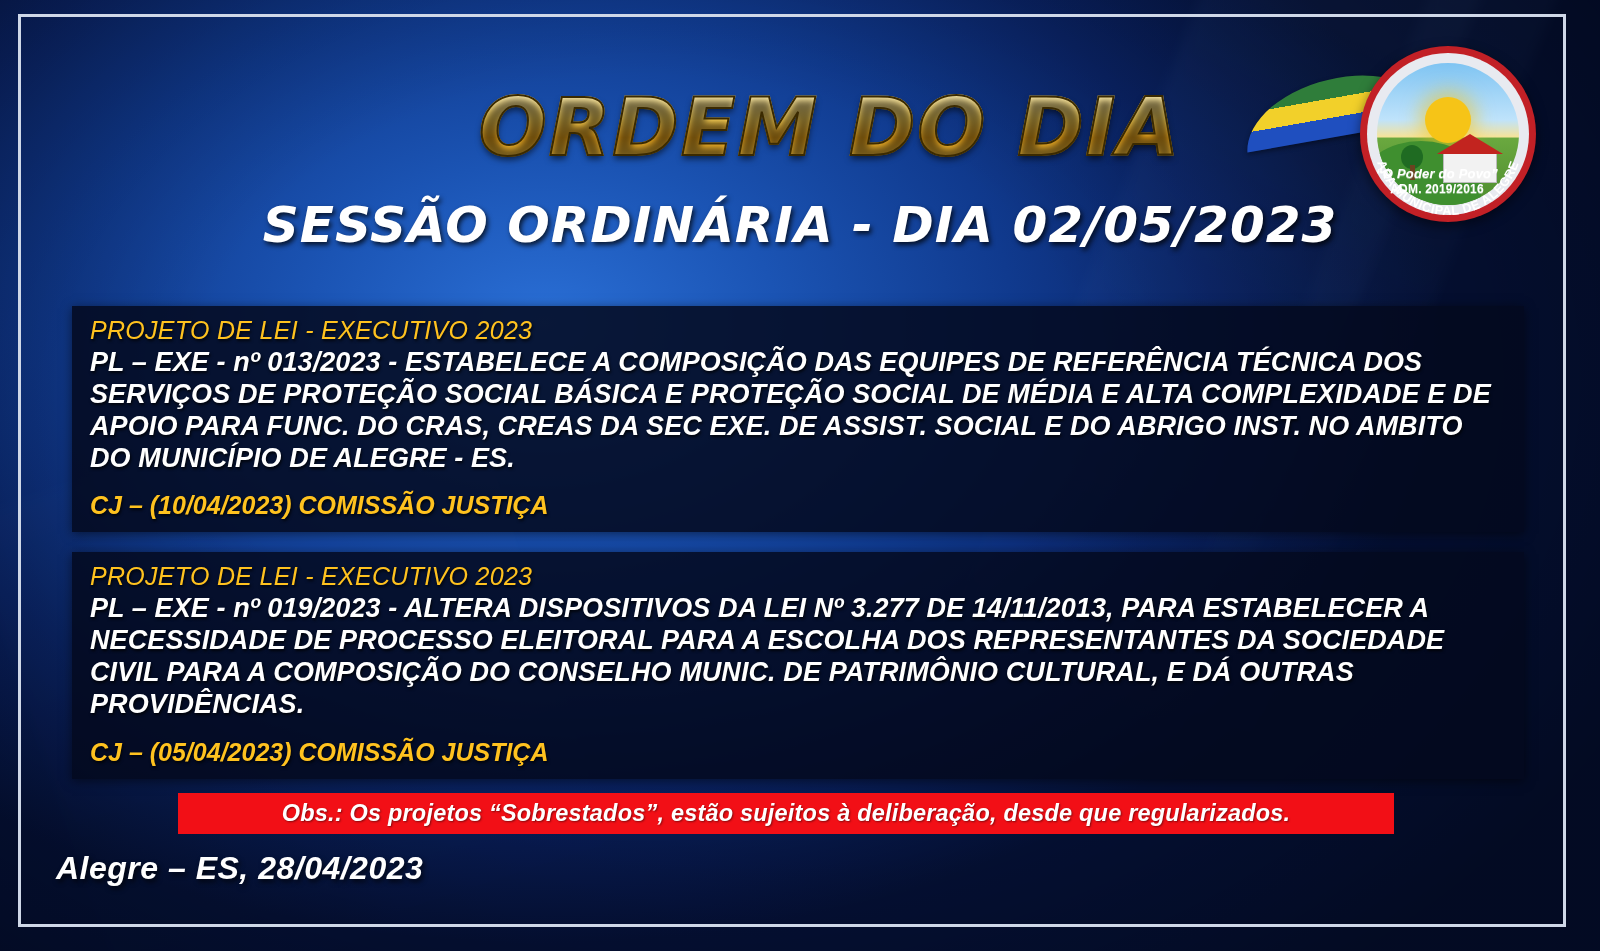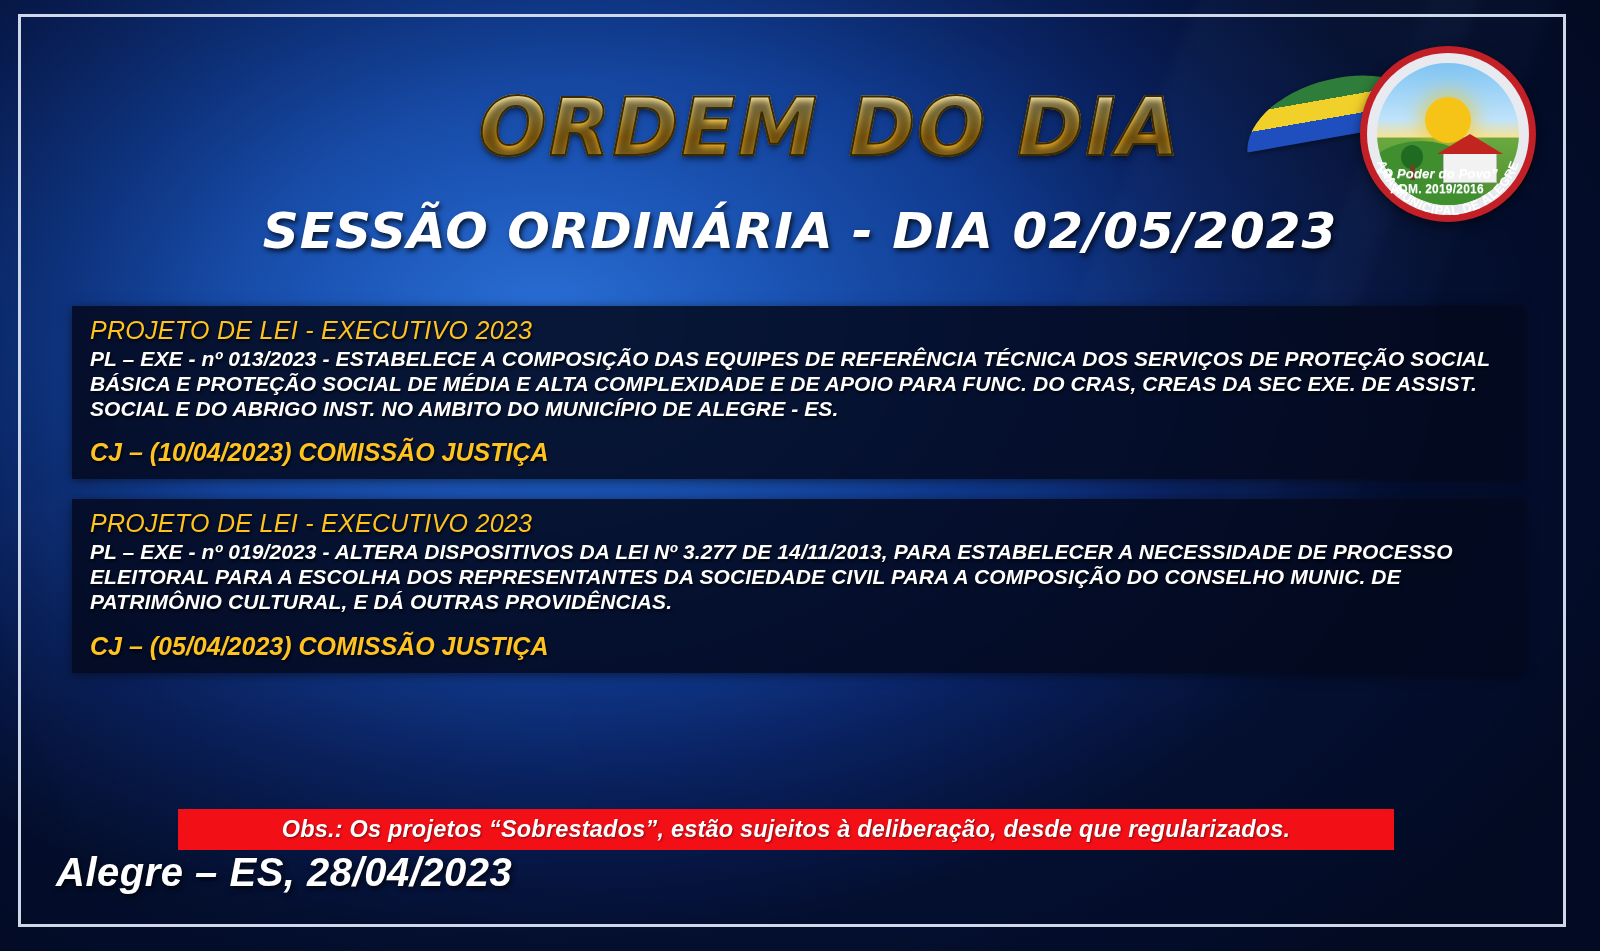--- a/index.html
+++ b/index.html
@@ -176,21 +176,20 @@
     left: 0; right: 0;
     top: 196px;
     text-align: center;
     font-family: "DejaVu Sans", sans-serif;
     font-weight: bold;
     font-style: italic;
     font-size: 50px;
     letter-spacing: 1px;
     color: #ffffff;
     text-shadow: 2px 3px 5px rgba(0,0,0,.75);
-    margin-top: 6px;
   }
 
   
   .cards {
     position: absolute;
     left: 72px;
     top: 306px;
     width: 1452px;
   }
   .card {
@@ -205,21 +204,21 @@
     font-style: italic;
     font-size: 25px;
     letter-spacing: .3px;
     text-shadow: 1px 2px 3px rgba(0,0,0,.8);
     margin-bottom: 2px;
   }
   .card .body {
     color: #ffffff;
     font-weight: bold;
     font-style: italic;
-    font-size: 21px;
+    font-size: 27px;
     line-height: 1.18;
     letter-spacing: .1px;
     text-shadow: 1px 2px 3px rgba(0,0,0,.8);
   }
   .card .status {
     color: #ffc21f;
     font-weight: bold;
     font-style: italic;
     font-size: 25px;
     margin-top: 17px;
@@ -235,32 +234,31 @@
     background: #f20f16;
     color: #ffffff;
     font-weight: bold;
     font-style: italic;
     font-size: 23.5px;
     text-align: center;
     padding: 7px 10px;
     box-sizing: border-box;
     letter-spacing: .2px;
     text-shadow: 1px 1px 2px rgba(0,0,0,.45);
-    margin-top: 16px;
   }
 
   
   .footer {
     position: absolute;
     left: 56px;
     top: 850px;
     color: #ffffff;
     font-weight: bold;
     font-style: italic;
-    font-size: 40px;
+    font-size: 32px;
     letter-spacing: .5px;
     text-shadow: 2px 3px 5px rgba(0,0,0,.7);
   }
 </style>
 </head>
 <body>
 
 <div class="slide">
 
   <div class="streak s1"></div>

